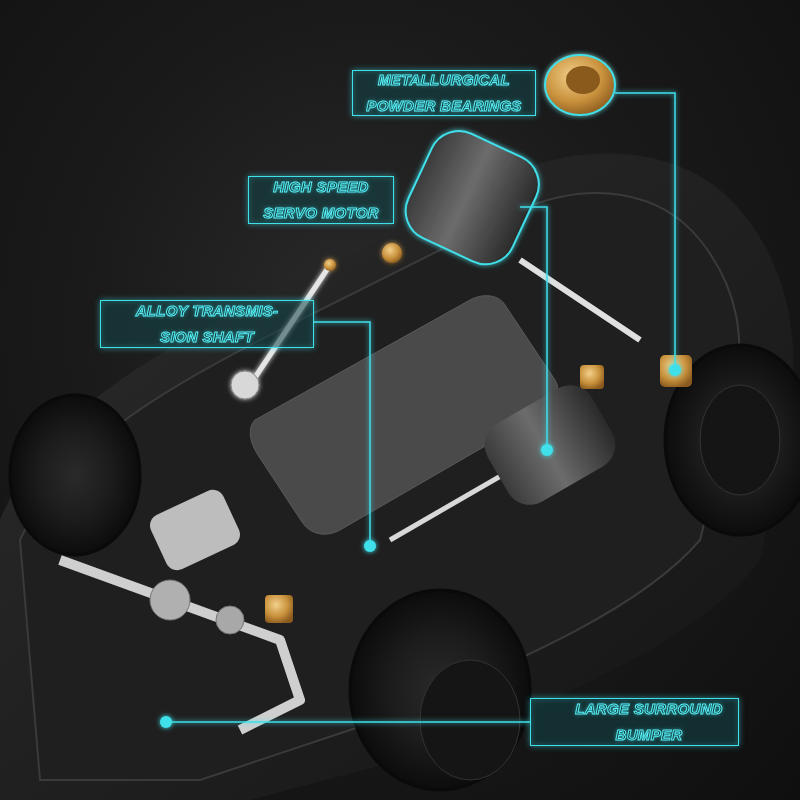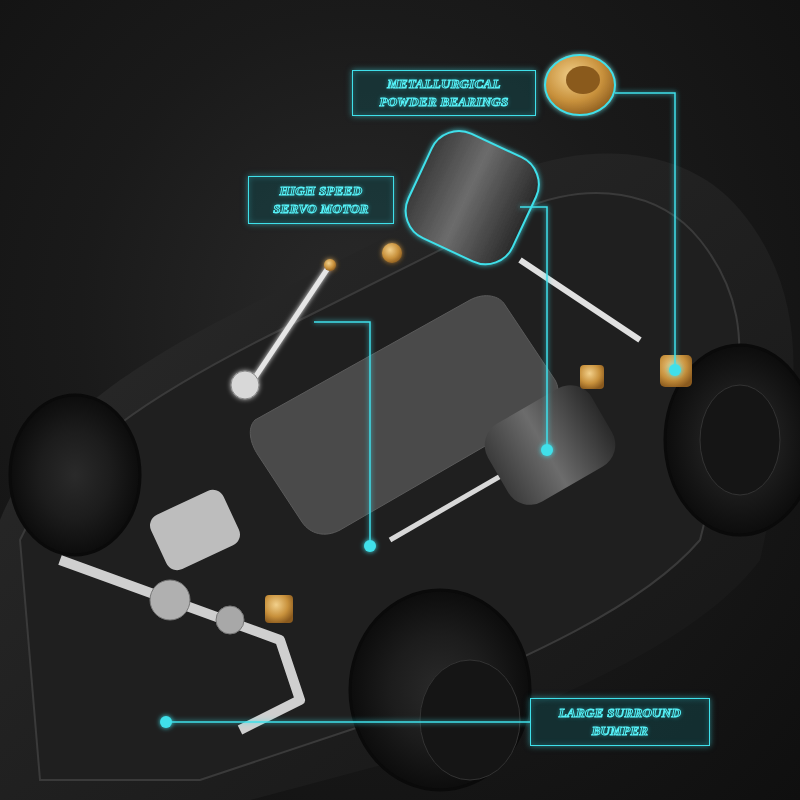--- a/index.html
+++ b/index.html
@@ -3,23 +3,23 @@
 <meta charset="utf-8">
 <style>
   html, body { margin:0; padding:0; }
   body { width:800px; height:800px; overflow:hidden; background:#141414; font-family:"DejaVu Sans", sans-serif; }
   .stage { position:relative; width:800px; height:800px; overflow:hidden;
     background: radial-gradient(ellipse at 45% 40%, #2a2a2a 0%, #1a1a1a 45%, #0f0f0f 100%); }
   svg.art { position:absolute; left:0; top:0; }
   .label { position:absolute; border:1.5px solid #3fe0ea; background:rgba(20,70,72,0.55);
     box-shadow:0 0 6px rgba(63,224,234,0.55), inset 0 0 6px rgba(63,224,234,0.25);
     display:flex; align-items:center; justify-content:center; text-align:center; }
-  .label span { display:block; font-weight:bold; font-style:italic; font-size:13px; line-height:18px;
+  .label span { display:block; font-weight:bold; font-style:italic; font-size:15px; line-height:26px;
     color:#173c3e; -webkit-text-stroke:1px #55f1f7; letter-spacing:0.3px; text-transform:uppercase;
-    text-shadow:0 0 4px rgba(63,224,234,0.8); white-space:pre-line; font-family:Liberation Serif, serif; }
+    text-shadow:0 0 4px rgba(63,224,234,0.8); white-space:pre-line; font-family:Liberation Sans, sans-serif; }
 </style>
 </head>
 <body>
 
 <div class="stage">
   <svg class="art" width="800" height="800" viewBox="0 0 800 800">
     <defs>
       <radialGradient id="tire" cx="50%" cy="50%" r="50%">
         <stop offset="0" stop-color="#2a2a2a"></stop>
           <stop offset="0.55" stop-color="#1c1c1c"></stop>
@@ -113,17 +113,21 @@
   </svg>
 
   <div class="label" style="left:352px;top:70px;width:182px;height:44px;">
     <span>METALLURGICAL
 POWDER BEARINGS</span>
   </div>
   <div class="label" style="left:248px;top:176px;width:144px;height:46px;">
     <span>HIGH SPEED
 SERVO MOTOR</span>
   </div>
-  <div class="label" style="left:530px;top:698px;width:178px;height:46px;">
+  <div class="label" style="left:100px;top:300px;width:212px;height:46px;">
+    <span>ALLOY TRANSMIS-
+SION SHAFT</span>
+  </div>
+  <div class="label" style="left:530px;top:698px;width:178px;height:46px;padding-left:29px;">
     <span>LARGE SURROUND
 BUMPER</span>
   </div>
 </div>
 
 </body></html>

